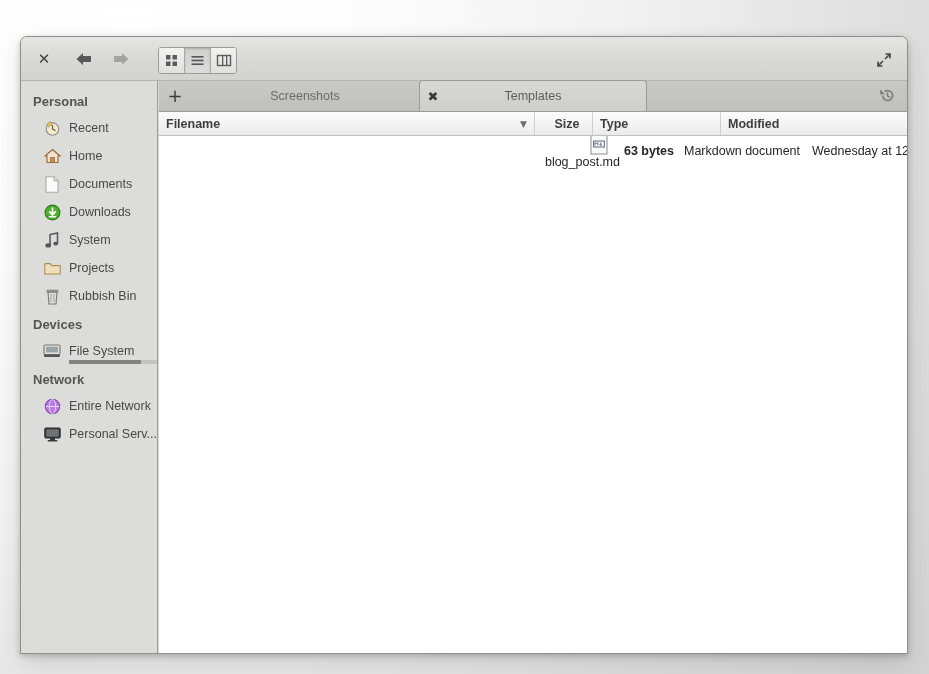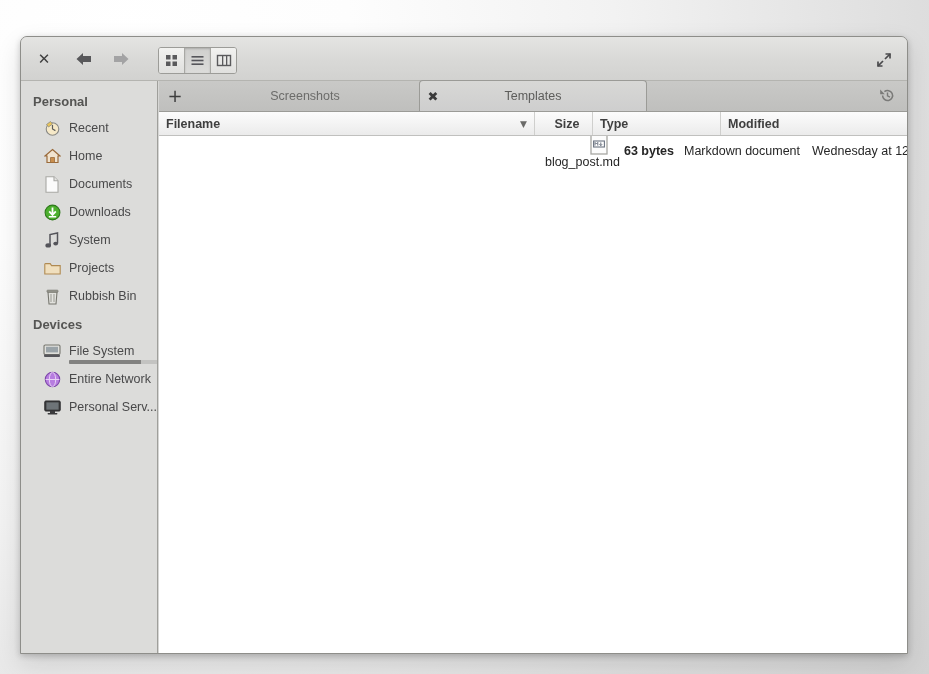--- a/index.html
+++ b/index.html
@@ -434,20 +434,21 @@
           <rect x="3" y="2.8" width="12" height="5.6" fill="#9aa3a8"></rect>
           <rect x="1" y="10.5" width="16" height="2.6" rx="1" fill="#55555a"></rect>
         </svg>
       </span>
       <span class="sb-label">File System</span>
       <span class="sb-meter">
           <i style="width:78%"></i>
         </span>
     </div>
 
+    <div class="sb-header">Network</div>
 
     <div class="sb-item">
       <span class="sb-ico">
         <svg width="17" height="17" viewBox="0 0 17 17">
           <circle cx="8.5" cy="8.5" r="7.2" fill="#b77de0" stroke="#7c46a8" stroke-width="1.1"></circle>
           <ellipse cx="8.5" cy="8.5" rx="3.2" ry="7.2" fill="none" stroke="#e8d2f5" stroke-width="1"></ellipse>
           <path d="M1.6 8.5 L15.4 8.5" stroke="#e8d2f5" stroke-width="1"></path>
         </svg>
       </span>
       <span class="sb-label">Entire Network</span>

